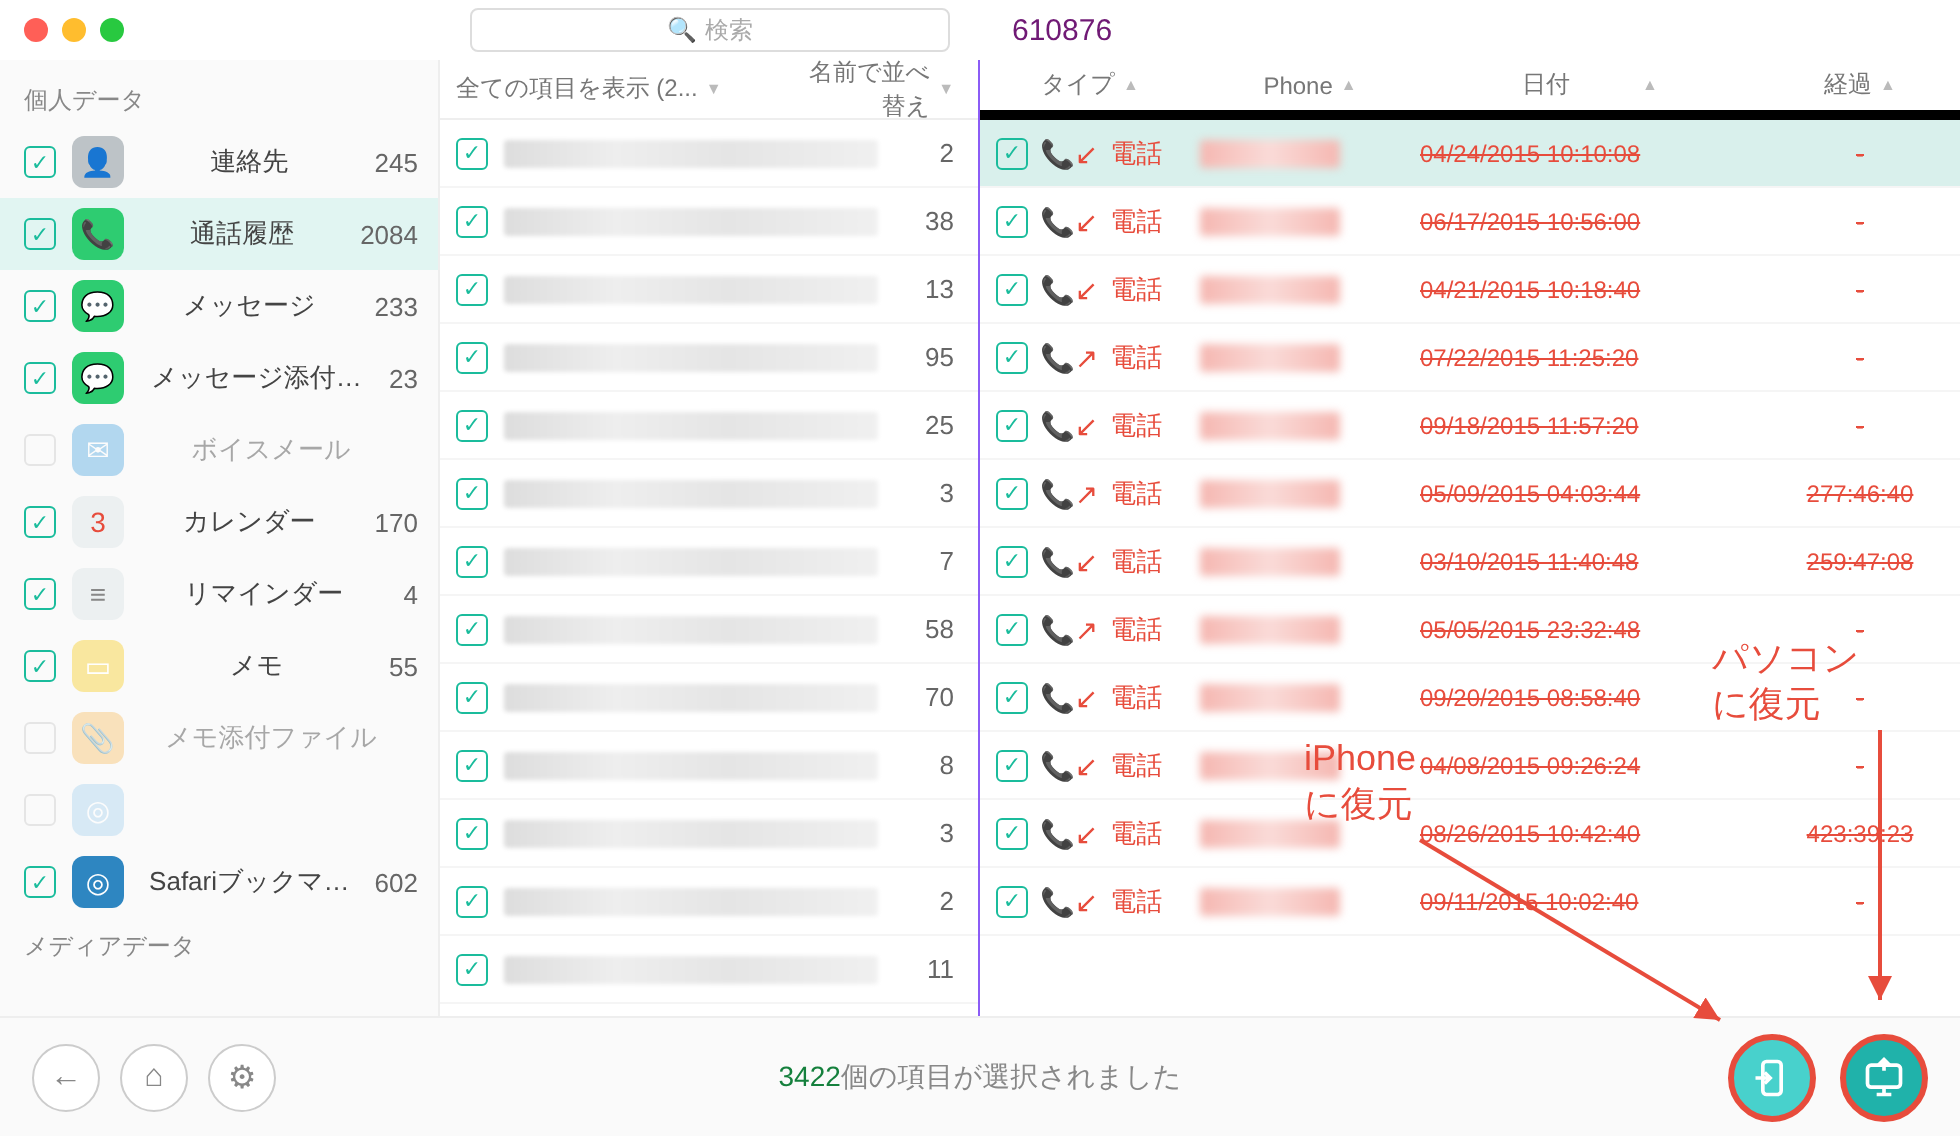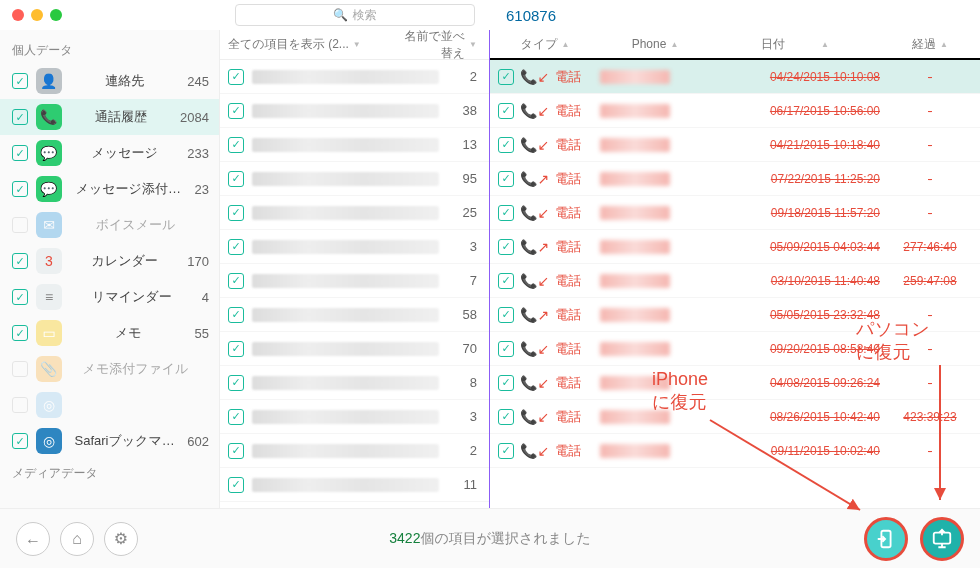--- a/index.html
+++ b/index.html
@@ -4,21 +4,21 @@
 <style>
 * { box-sizing: border-box; margin: 0; padding: 0; }
 body { font-family: -apple-system, "Helvetica Neue", Arial, sans-serif; font-size: 13px; color: #555; background: #f7f7f7; width: 980px; height: 568px; overflow: hidden; position: relative; }
 .window { width: 980px; height: 568px; background: #fff; display: flex; flex-direction: column; }
 .topbar { height: 30px; display: flex; align-items: center; }
 .traffic { display: flex; gap: 7px; padding-left: 12px; width: 220px; }
 .dot { width: 12px; height: 12px; border-radius: 50%; }
 .r { background: #ff5f57; } .y { background: #ffbd2e; } .g { background: #28c940; }
 .search-wrap { flex: 0 0 270px; display: flex; justify-content: center; }
 .search { width: 240px; height: 22px; border: 1px solid #ddd; border-radius: 4px; display: flex; align-items: center; justify-content: center; gap: 4px; color: #aaa; font-size: 12px; background: #fff; }
-.title { padding-left: 16px; font-size: 15px; color: #0369a1; }
+.title { padding-left: 16px; font-size: 15px; color: #701a75; }
 .content { flex: 1; display: flex; overflow: hidden; }
 .sidebar { width: 220px; background: #fafafa; border-right: 1px solid #eee; overflow-y: auto; padding-top: 6px; }
 .section-label { font-size: 12px; color: #888; padding: 6px 12px 4px; }
 .srow { display: flex; align-items: center; height: 36px; padding: 0 10px 0 12px; gap: 8px; cursor: pointer; }
 .srow.sel { background: #e1f5f2; }
 .srow.dis { opacity: .45; }
 .cb { width: 16px; height: 16px; border: 1.5px solid #1abc9c; border-radius: 3px; display: flex; align-items: center; justify-content: center; color: #1abc9c; font-size: 11px; flex-shrink: 0; }
 .cb.off { border-color: #ccc; color: transparent; }
 .sicon { width: 26px; height: 26px; border-radius: 6px; display: flex; align-items: center; justify-content: center; font-size: 14px; color: #fff; flex-shrink: 0; }
 .slabel { flex: 1; color: #444; font-size: 13px; white-space: nowrap; overflow: hidden; text-overflow: ellipsis; text-align: center; }
@@ -26,32 +26,32 @@
 .mid { width: 270px; border-right: 1px solid #8b5cf6; display: flex; flex-direction: column; background: #fff; }
 .mid-head { height: 30px; display: flex; align-items: center; border-bottom: 1px solid #eee; font-size: 12px; color: #777; }
 .mh1 { flex: 1; padding-left: 8px; display: flex; align-items: center; gap: 4px; }
 .mh2 { width: 90px; text-align: right; padding-right: 12px; display: flex; align-items: center; justify-content: flex-end; gap: 4px; }
 .tri { font-size: 8px; color: #bbb; }
 .mid-list { flex: 1; overflow-y: auto; }
 .mrow { height: 34px; display: flex; align-items: center; padding: 0 12px 0 8px; gap: 8px; border-bottom: 1px solid #f5f5f5; }
 .blur { flex: 1; height: 14px; background: linear-gradient(90deg, #ddd 0%, #eee 30%, #e5e5e5 60%, #f0f0f0 100%); border-radius: 2px; filter: blur(1px); }
 .mcount { width: 30px; text-align: right; font-size: 13px; color: #666; }
 .right { flex: 1; display: flex; flex-direction: column; background: #fff; }
-.right-head { height: 30px; display: flex; align-items: center; border-bottom: 2px solid #000000; font-size: 12px; color: #777; }
+.right-head { height: 30px; display: flex; align-items: center; border-bottom: 5px solid #000000; font-size: 12px; color: #777; }
 .rh { display: flex; align-items: center; justify-content: center; gap: 4px; }
 .rh1 { width: 110px; } .rh2 { width: 110px; text-align: right; } .rh3 { width: 170px; gap: 36px; } .rh4 { flex: 1; }
 .right-list { flex: 1; overflow-y: auto; }
 .rrow { height: 34px; display: flex; align-items: center; border-bottom: 1px solid #f5f5f5; padding-left: 8px; }
 .rrow.hl { background: #d9f0ec; }
 .rc1 { width: 102px; display: flex; align-items: center; gap: 6px; }
 .callicon { color: #e74c3c; font-size: 14px; }
 .calltxt { color: #e74c3c; font-size: 13px; }
 .rc2 { width: 110px; }
 .phoneblur { width: 70px; height: 14px; background: linear-gradient(90deg,#f5b7b1,#fadbd8,#f5b7b1); border-radius: 2px; filter: blur(2px); }
-.rc3 { width: 170px; color: #e74c3c; font-size: 12px; text-decoration: line-through; text-align: right; }
+.rc3 { width: 170px; color: #e74c3c; font-size: 12px; text-decoration: line-through; text-align: left; }
 .rc4 { flex: 1; color: #e74c3c; font-size: 12px; text-decoration: line-through; text-align: center; }
 .footer { height: 60px; border-top: 1px solid #eee; display: flex; align-items: center; padding: 0 16px; background: #fafafa; position: relative; }
 .fbtns { display: flex; gap: 10px; }
 .fbtn { width: 34px; height: 34px; border: 1px solid #ccc; border-radius: 50%; display: flex; align-items: center; justify-content: center; color: #888; font-size: 16px; cursor: pointer; background: #fff; }
 .status { position: absolute; left: 50%; transform: translateX(-50%); font-size: 14px; color: #888; }
 .status b { color: #15803d; font-weight: normal; }
 .exports { position: absolute; right: 16px; display: flex; gap: 12px; }
 .ebtn { width: 44px; height: 44px; border-radius: 50%; display: flex; align-items: center; justify-content: center; color: #fff; font-size: 20px; cursor: pointer; border: 3px solid #e74c3c; }
 .e1 { background: #48d1cc; } .e2 { background: #20b2aa; }
 .anno { position: absolute; color: #e74c3c; font-size: 18px; font-weight: 500; pointer-events: none; line-height: 1.3; }

